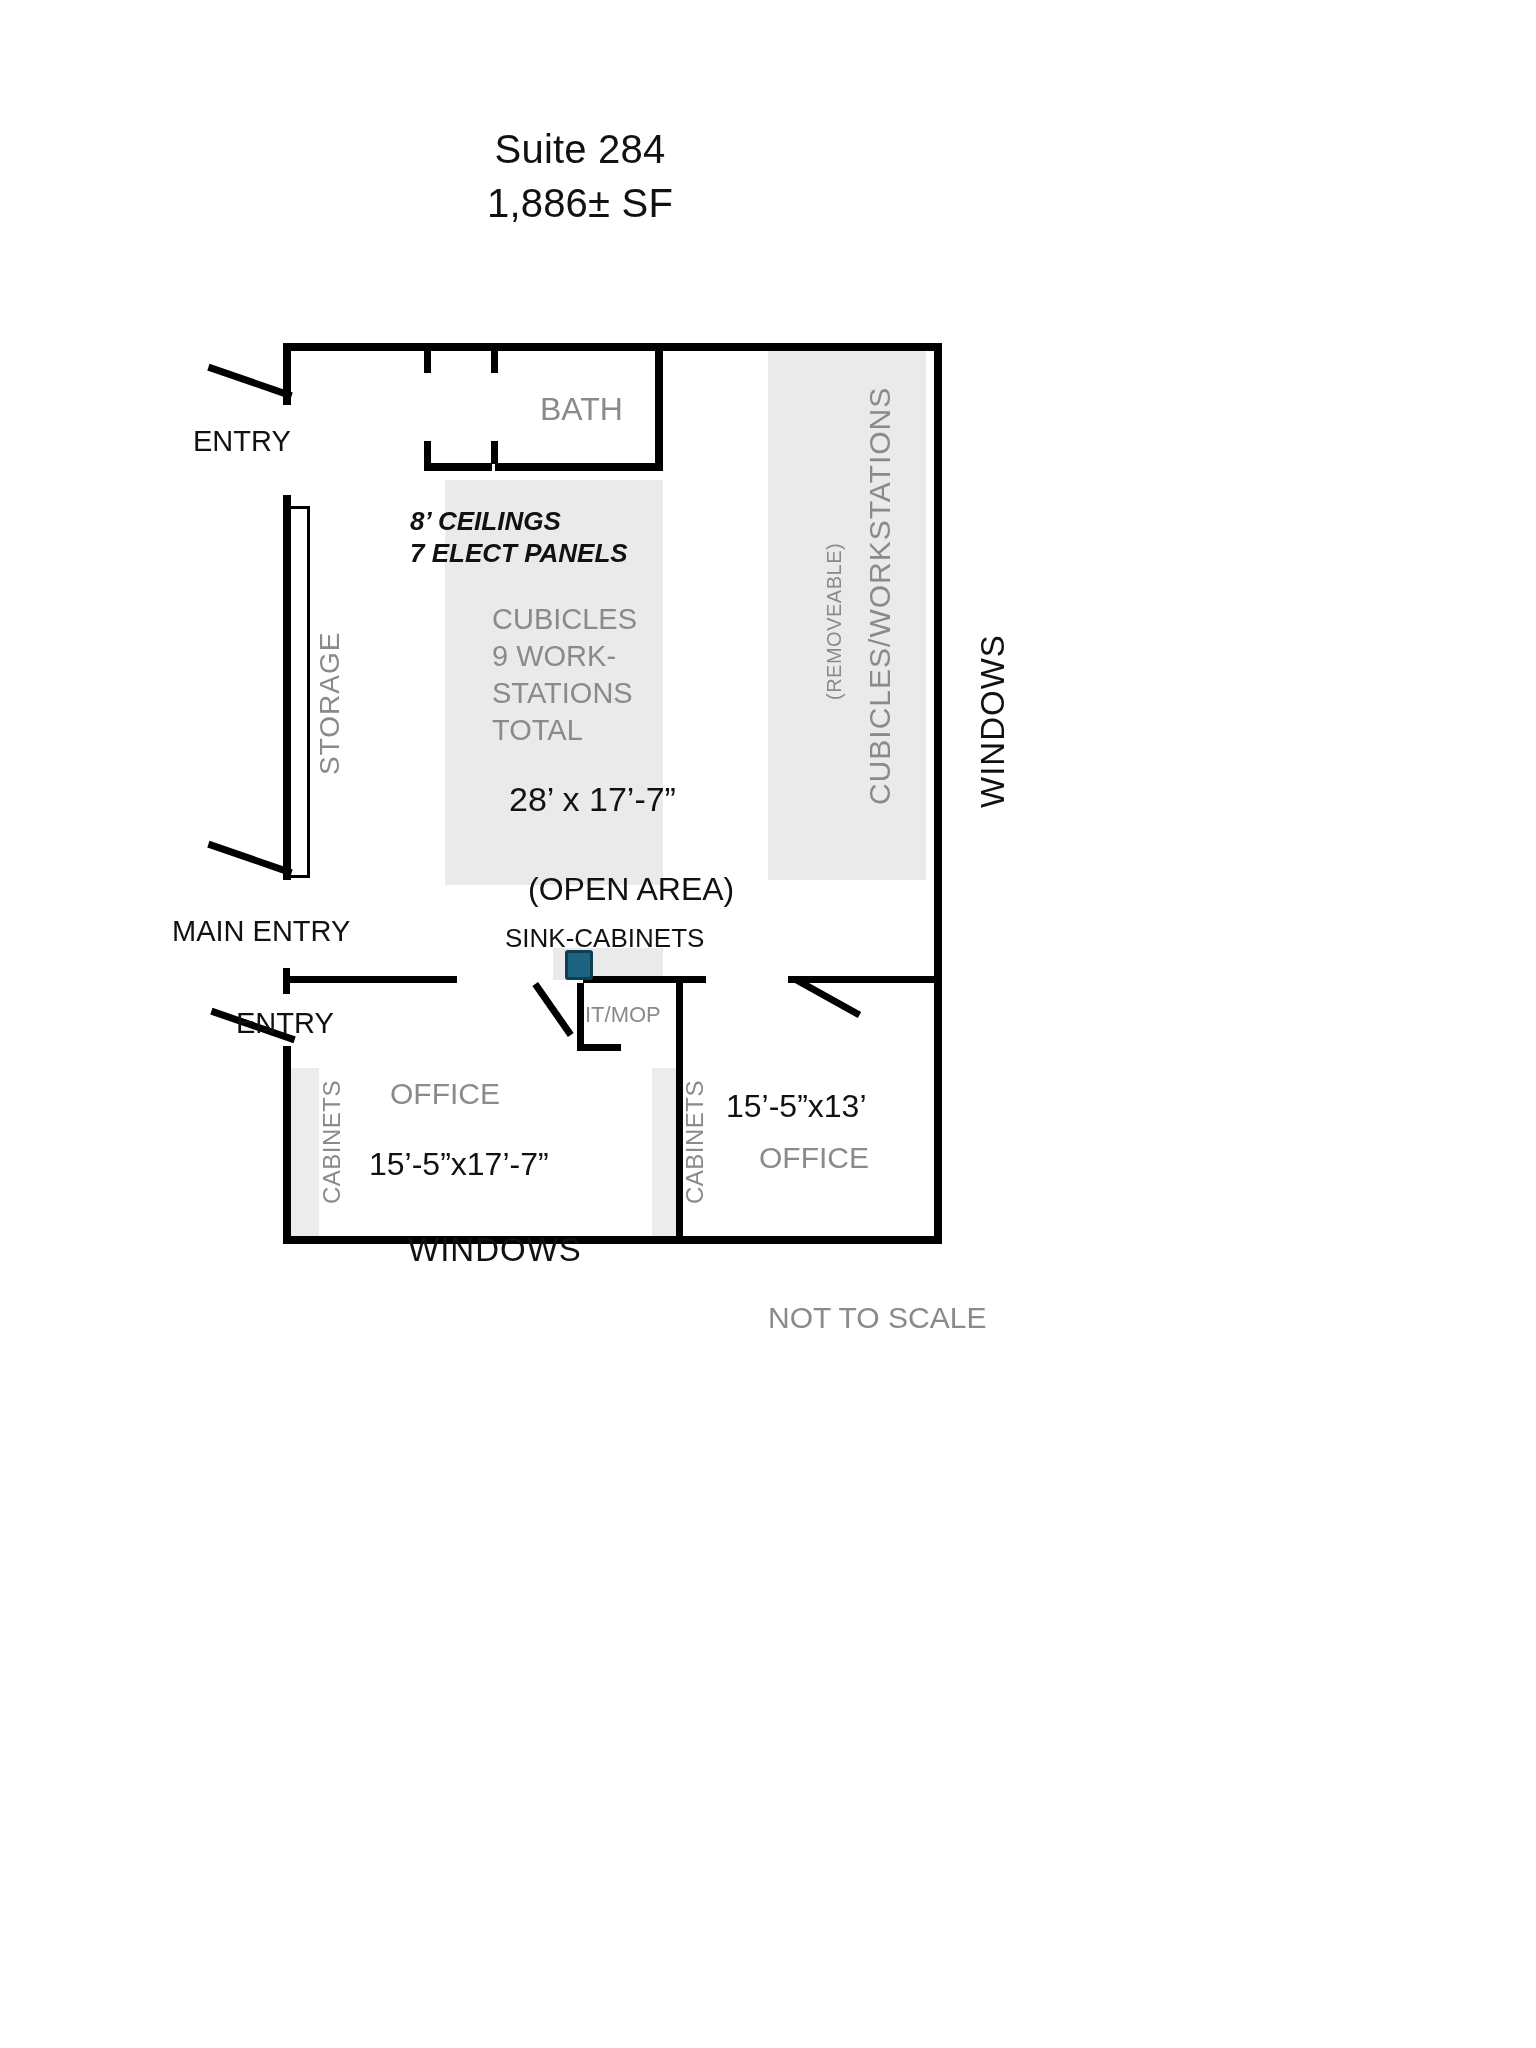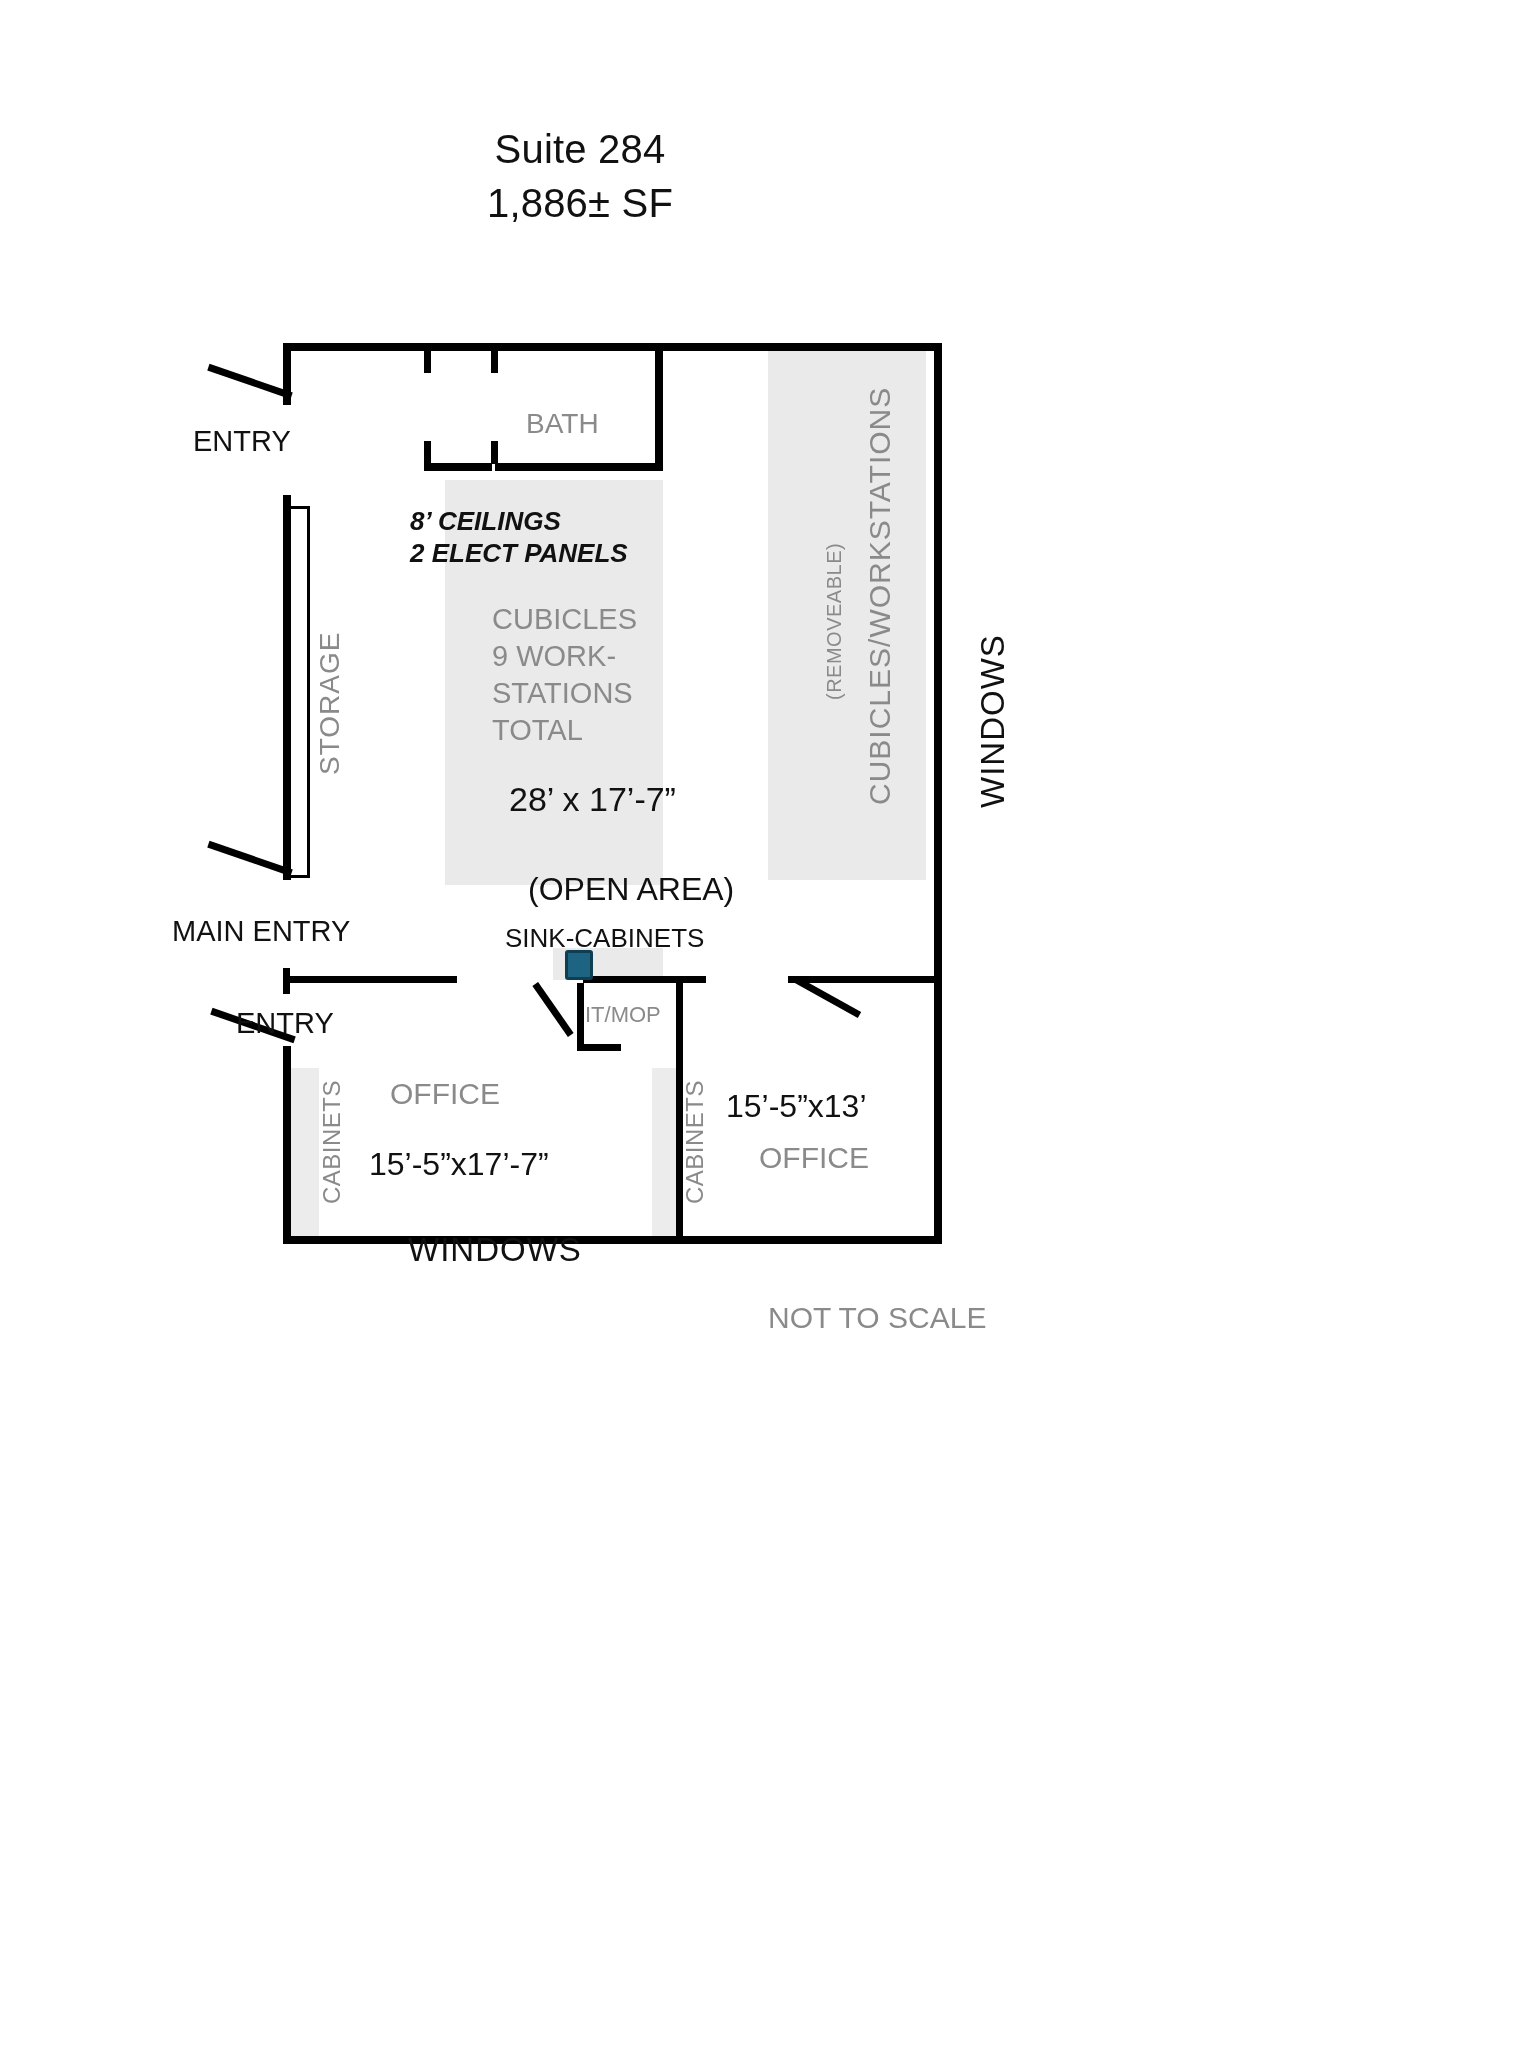--- a/index.html
+++ b/index.html
@@ -138,33 +138,33 @@
 
   <div class="wall" style="left:655px; top:343px; width:8px; height:128px;"></div>
 
   <div class="wall" style="left:424px; top:463px; width:68px; height:8px;"></div>
 
   <div class="wall" style="left:495px; top:463px; width:168px; height:8px;"></div>
 
   <div class="wall" style="left:424px; top:441px; width:7px; height:23px;"></div>
   <div class="wall" style="left:491px; top:441px; width:7px; height:23px;"></div>
 
-  <div class="lbl lbl-gray" style="left:526px; top:391px; font-size:28px;margin-top:16px;">BATH</div>
+  <div class="lbl lbl-gray" style="left:540px; top:391px; font-size:32px;">BATH</div>
 
   <div class="door-swing" style="left:206px; top:378px; width:88px; height:7px; transform: rotate(19deg);"></div>
   <div class="lbl lbl-black" style="left:193px; top:424px; font-size:29px;">ENTRY</div>
 
   <div class="thin-rect" style="left:288px; top:506px; width:22px; height:372px;"></div>
   <div class="lbl lbl-gray rot-90" style="left:313px; top:775px; font-size:28px; letter-spacing:1px;">STORAGE</div>
 
   <div class="door-swing" style="left:206px; top:855px; width:88px; height:7px; transform: rotate(19deg);"></div>
   <div class="lbl lbl-black" style="left:172px; top:914px; font-size:29px;">MAIN ENTRY</div>
 
   <div class="lbl lbl-italic" style="left:392px; top:506px; font-size:26px;">8’ CEILINGS</div>
-  <div class="lbl lbl-italic" style="left:392px; top:538px; font-size:26px;">2 ELECT PANELS</div>
+  <div class="lbl lbl-italic" style="left:392px; top:538px; font-size:26px;">7 ELECT PANELS</div>
 
   <div class="lbl lbl-gray" style="left:492px; top:602px; font-size:29px;">CUBICLES</div>
   <div class="lbl lbl-gray" style="left:492px; top:639px; font-size:29px;">9 WORK-</div>
   <div class="lbl lbl-gray" style="left:492px; top:676px; font-size:29px;">STATIONS</div>
   <div class="lbl lbl-gray" style="left:492px; top:713px; font-size:29px;">TOTAL</div>
 
   <div class="lbl lbl-black" style="left:509px; top:779px; font-size:34px;">28’ x 17’-7”</div>
   <div class="lbl lbl-black" style="left:528px; top:871px; font-size:32px;text-align:right;">(OPEN AREA)</div>
 
   <div class="lbl lbl-gray rot-90" style="left:862px; top:805px; font-size:30px; letter-spacing:1px;">CUBICLES/WORKSTATIONS</div>

